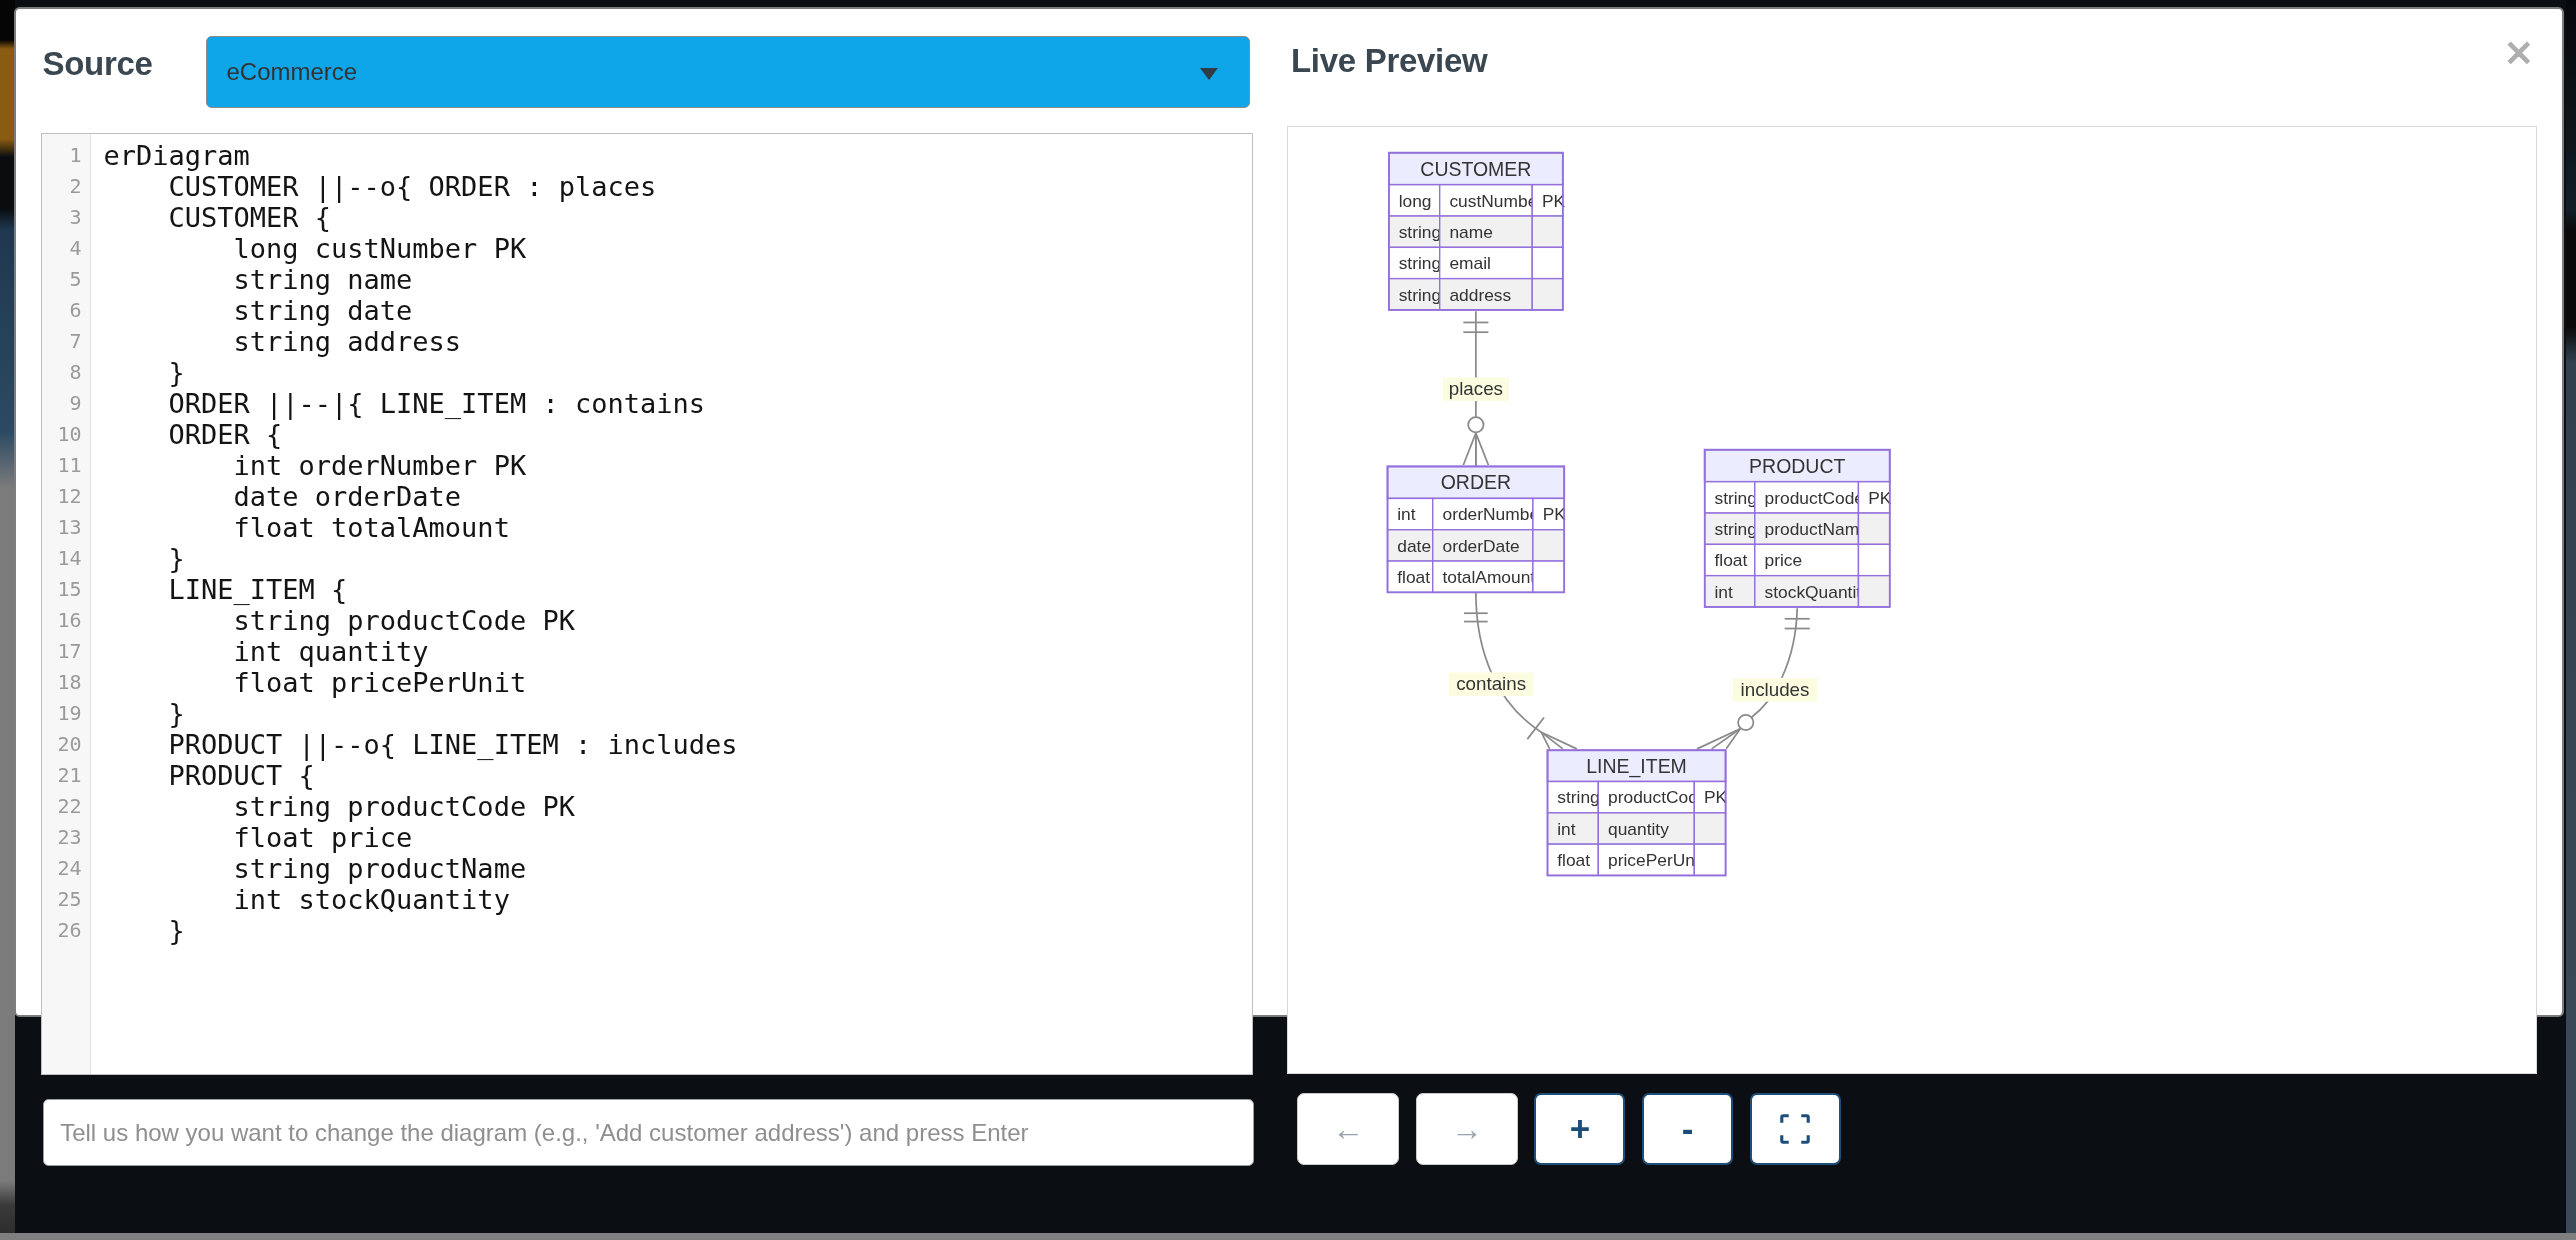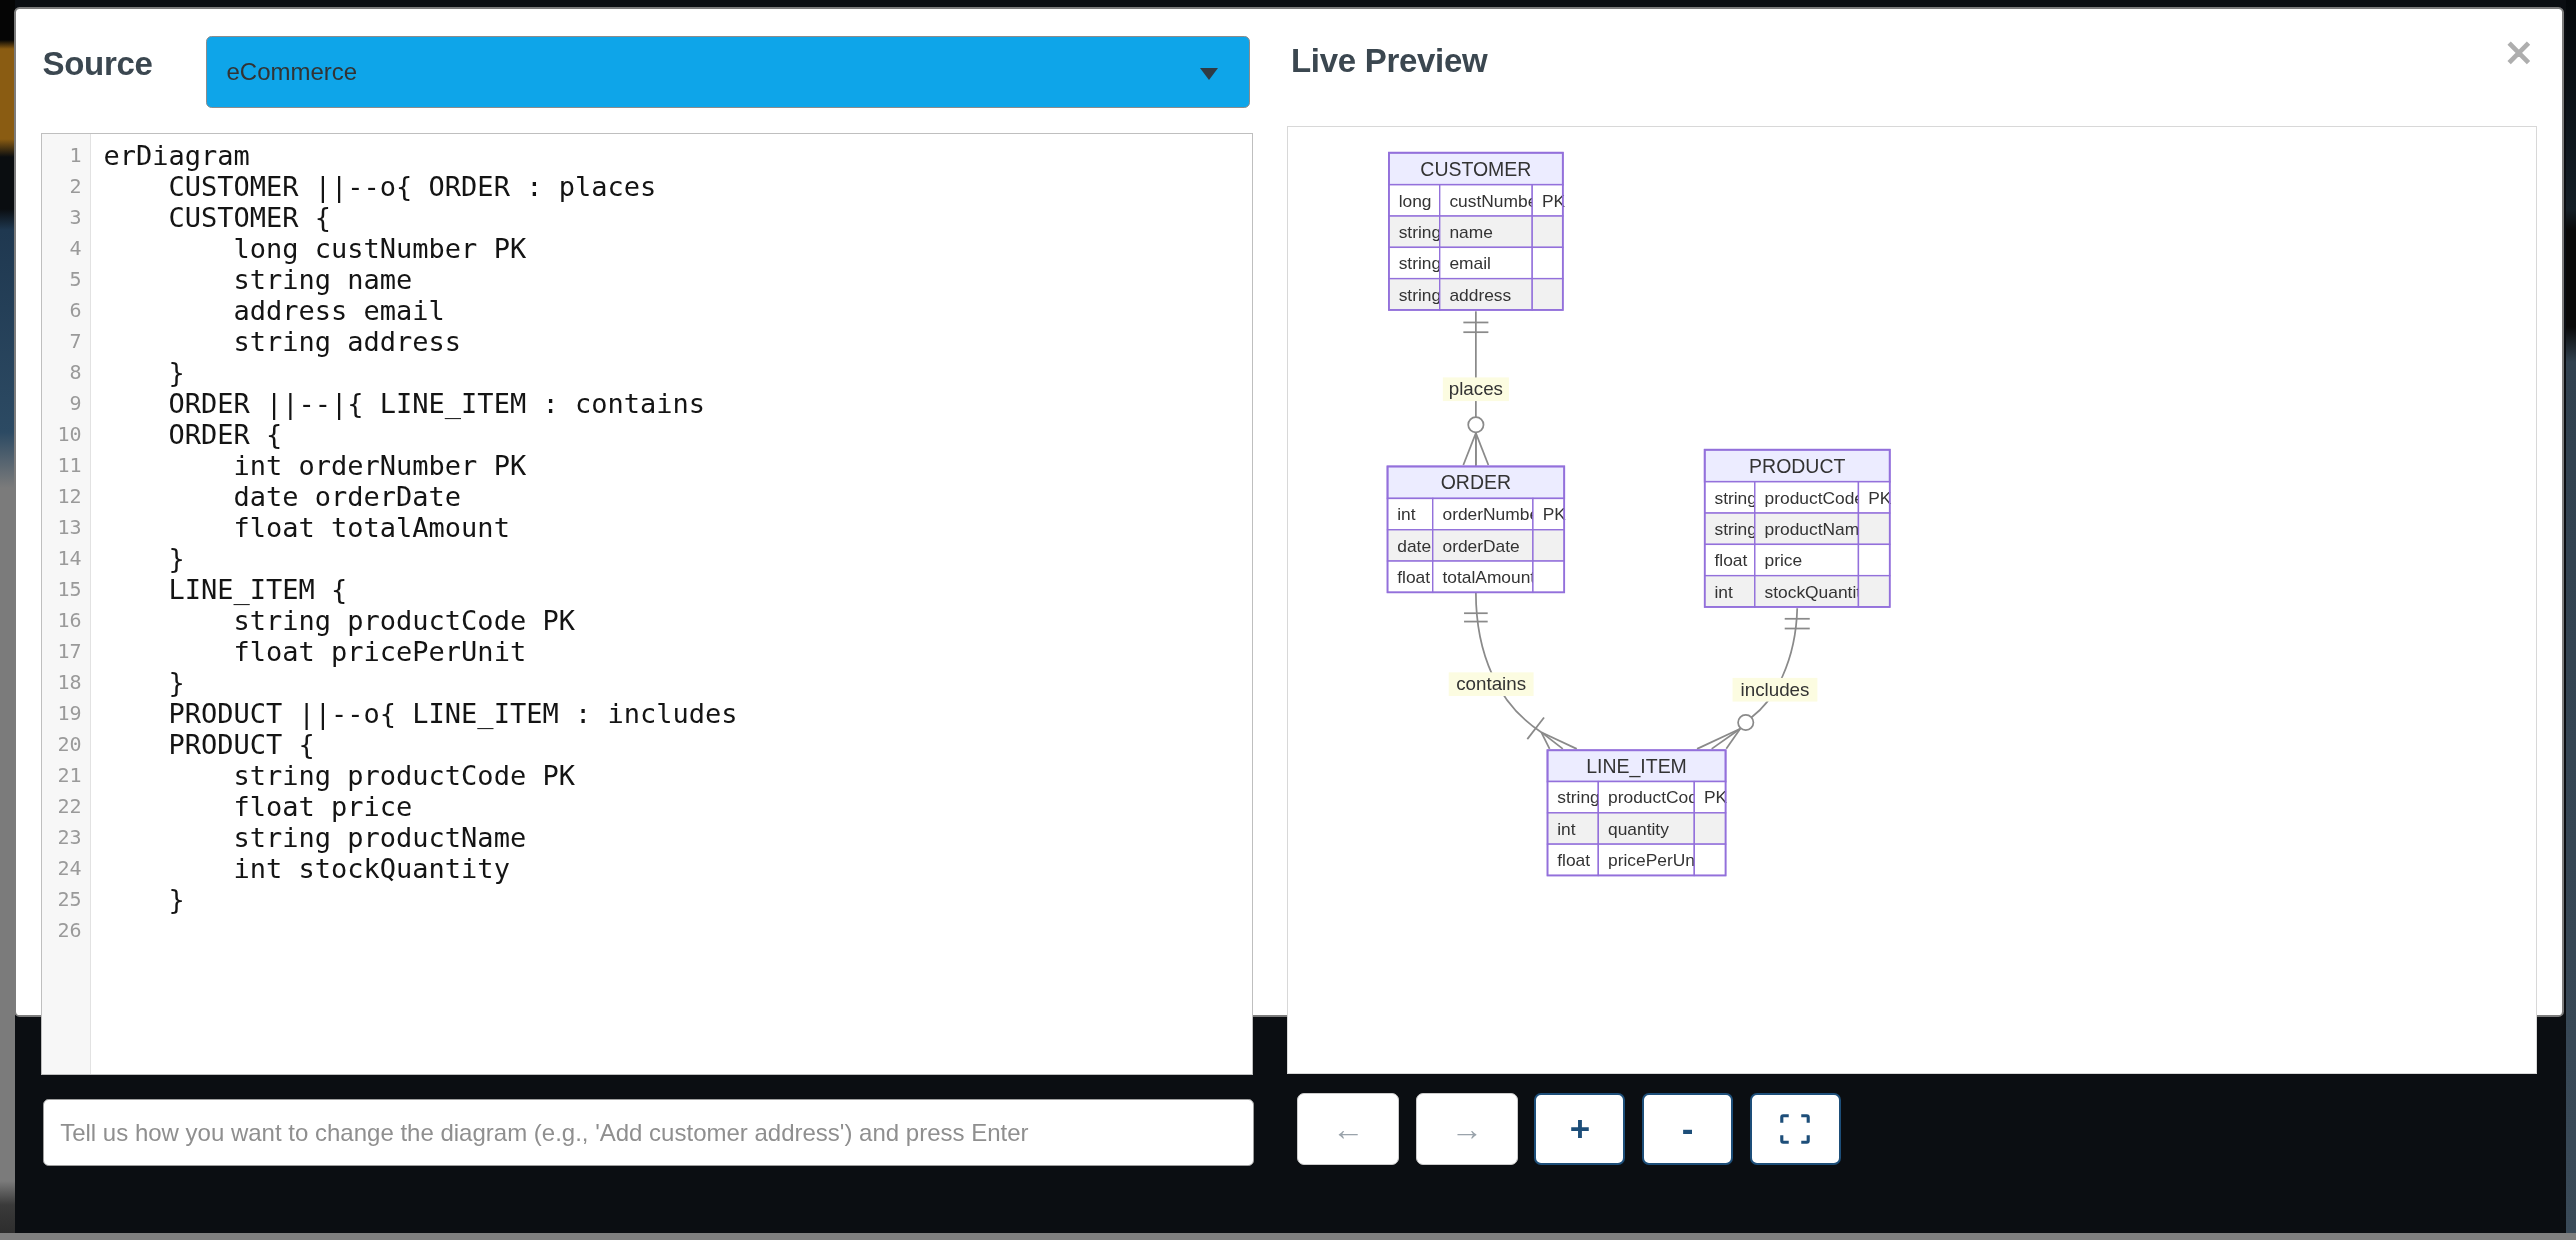--- a/index.html
+++ b/index.html
@@ -97,31 +97,32 @@
         <div class="ln">24</div>
         <div class="ln">25</div>
         <div class="ln">26</div>
       </div>
     <div class="code" id="code">
         <div class="cl">erDiagram</div>
         <div class="cl">    CUSTOMER ||--o{ ORDER : places</div>
         <div class="cl">    CUSTOMER {</div>
         <div class="cl">        long custNumber PK</div>
         <div class="cl">        string name</div>
-        <div class="cl">        address email</div>
+        <div class="cl">        string date</div>
         <div class="cl">        string address</div>
         <div class="cl">    }</div>
         <div class="cl">    ORDER ||--|{ LINE_ITEM : contains</div>
         <div class="cl">    ORDER {</div>
         <div class="cl">        int orderNumber PK</div>
         <div class="cl">        date orderDate</div>
         <div class="cl">        float totalAmount</div>
         <div class="cl">    }</div>
         <div class="cl">    LINE_ITEM {</div>
         <div class="cl">        string productCode PK</div>
+        <div class="cl">        int quantity</div>
         <div class="cl">        float pricePerUnit</div>
         <div class="cl">    }</div>
         <div class="cl">    PRODUCT ||--o{ LINE_ITEM : includes</div>
         <div class="cl">    PRODUCT {</div>
         <div class="cl">        string productCode PK</div>
         <div class="cl">        float price</div>
         <div class="cl">        string productName</div>
         <div class="cl">        int stockQuantity</div>
         <div class="cl">    }</div>
       </div>

